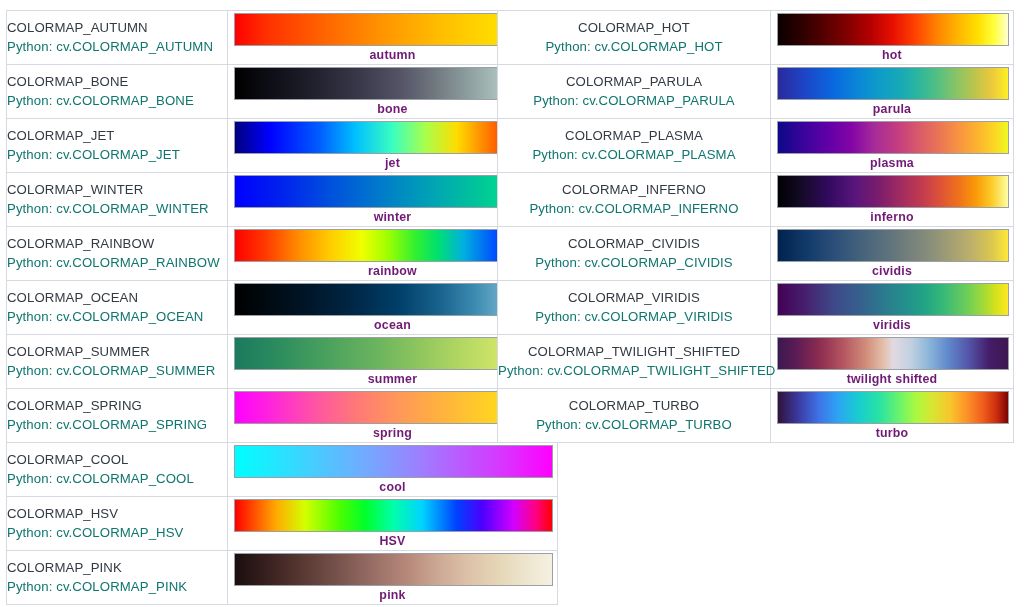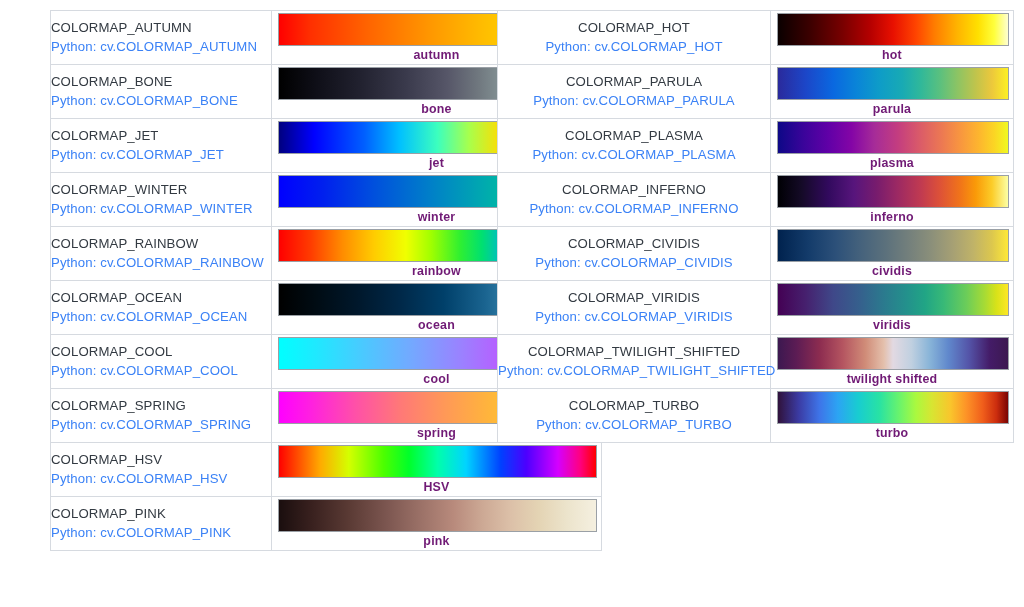--- a/index.html
+++ b/index.html
@@ -24,21 +24,21 @@
   }
 
   
   .cmap-table {
     position: absolute;
     border-collapse: collapse;
     border: 1px solid #c8cdd4;
     background: #ffffff;
     table-layout: fixed;
   }
-  #table-left  { left: 6px;   top: 10px; width: 552px; margin-left: 44px; }
+  #table-left  { left: 6px;   top: 10px; width: 552px; }
   #table-right { left: 497px; top: 10px; width: 517px; }
 
   .cmap-table tr {
     height: 53px;
   }
   .cmap-table td {
     border: 1px solid #d6dae0;
     padding: 0;
     vertical-align: middle;
   }
@@ -54,21 +54,21 @@
   .cname {
     display: block;
     font-size: 13.2px;
     color: #333a42;
     letter-spacing: 0.1px;
     white-space: nowrap;
   }
   .cpy {
     display: block;
     font-size: 13.2px;
-    color: #3b82f6;
+    color: #0f766e;
     letter-spacing: 0.1px;
     white-space: nowrap;
   }
 
   
   .col-ramp {
     padding: 0;
     text-align: center;
   }
   .ramp-wrap {
@@ -171,44 +171,56 @@
           </td>
           <td class="col-ramp">
             <div class="ramp-wrap">
               <div class="ramp-bar" style="background: linear-gradient(to right, rgb(0, 0, 0) 0%, rgb(0, 12, 20) 12%, rgb(0, 24, 44) 25%, rgb(0, 40, 72) 38%, rgb(0, 64, 106) 52%, rgb(26, 100, 144) 65%, rgb(62, 140, 178) 76%, rgb(118, 180, 208) 86%, rgb(184, 220, 234) 94%, rgb(255, 255, 255) 100%);"></div>
               <div class="ramp-label">ocean</div>
             </div>
           </td>
         </tr>
         <tr>
           <td class="col-name">
+            <span class="cname">COLORMAP_SUMMER</span>
+            <span class="cpy">Python: cv.COLORMAP_SUMMER</span>
+          </td>
+          <td class="col-ramp">
+            <div class="ramp-wrap">
+              <div class="ramp-bar" style="background: linear-gradient(to right, rgb(26, 122, 94) 0%, rgb(42, 138, 94) 12%, rgb(72, 160, 94) 28%, rgb(108, 180, 94) 45%, rgb(148, 200, 94) 60%, rgb(180, 216, 98) 72%, rgb(210, 230, 106) 84%, rgb(236, 242, 118) 93%, rgb(255, 255, 102) 100%);"></div>
+              <div class="ramp-label">summer</div>
+            </div>
+          </td>
+        </tr>
+        <tr>
+          <td class="col-name">
+            <span class="cname">COLORMAP_SPRING</span>
+            <span class="cpy">Python: cv.COLORMAP_SPRING</span>
+          </td>
+          <td class="col-ramp">
+            <div class="ramp-wrap">
+              <div class="ramp-bar" style="background: linear-gradient(to right, rgb(255, 0, 255) 0%, rgb(255, 32, 224) 10%, rgb(255, 80, 168) 24%, rgb(255, 120, 120) 38%, rgb(255, 152, 88) 52%, rgb(255, 176, 64) 64%, rgb(255, 204, 40) 78%, rgb(255, 228, 20) 89%, rgb(255, 255, 0) 100%);"></div>
+              <div class="ramp-label">spring</div>
+            </div>
+          </td>
+        </tr>
+        <tr>
+          <td class="col-name">
             <span class="cname">COLORMAP_COOL</span>
             <span class="cpy">Python: cv.COLORMAP_COOL</span>
           </td>
           <td class="col-ramp">
             <div class="ramp-wrap">
               <div class="ramp-bar" style="background: linear-gradient(to right, rgb(0, 255, 255) 0%, rgb(32, 232, 255) 12%, rgb(76, 200, 255) 27%, rgb(116, 168, 255) 42%, rgb(156, 128, 255) 58%, rgb(188, 88, 255) 72%, rgb(220, 48, 255) 86%, rgb(255, 0, 255) 100%);"></div>
               <div class="ramp-label">cool</div>
             </div>
           </td>
         </tr>
         <tr>
           <td class="col-name">
-            <span class="cname">COLORMAP_SPRING</span>
-            <span class="cpy">Python: cv.COLORMAP_SPRING</span>
-          </td>
-          <td class="col-ramp">
-            <div class="ramp-wrap">
-              <div class="ramp-bar" style="background: linear-gradient(to right, rgb(255, 0, 255) 0%, rgb(255, 32, 224) 10%, rgb(255, 80, 168) 24%, rgb(255, 120, 120) 38%, rgb(255, 152, 88) 52%, rgb(255, 176, 64) 64%, rgb(255, 204, 40) 78%, rgb(255, 228, 20) 89%, rgb(255, 255, 0) 100%);"></div>
-              <div class="ramp-label">spring</div>
-            </div>
-          </td>
-        </tr>
-        <tr>
-          <td class="col-name">
             <span class="cname">COLORMAP_HSV</span>
             <span class="cpy">Python: cv.COLORMAP_HSV</span>
           </td>
           <td class="col-ramp">
             <div class="ramp-wrap">
               <div class="ramp-bar" style="background: linear-gradient(to right, rgb(255, 0, 0) 0%, rgb(255, 170, 0) 13%, rgb(212, 255, 0) 22%, rgb(76, 255, 0) 33%, rgb(0, 255, 42) 41%, rgb(0, 255, 170) 50%, rgb(0, 212, 255) 59%, rgb(0, 64, 255) 70%, rgb(76, 0, 255) 78%, rgb(212, 0, 255) 88%, rgb(255, 0, 128) 95%, rgb(255, 0, 0) 100%);"></div>
               <div class="ramp-label">HSV</div>
             </div>
           </td>
         </tr>

